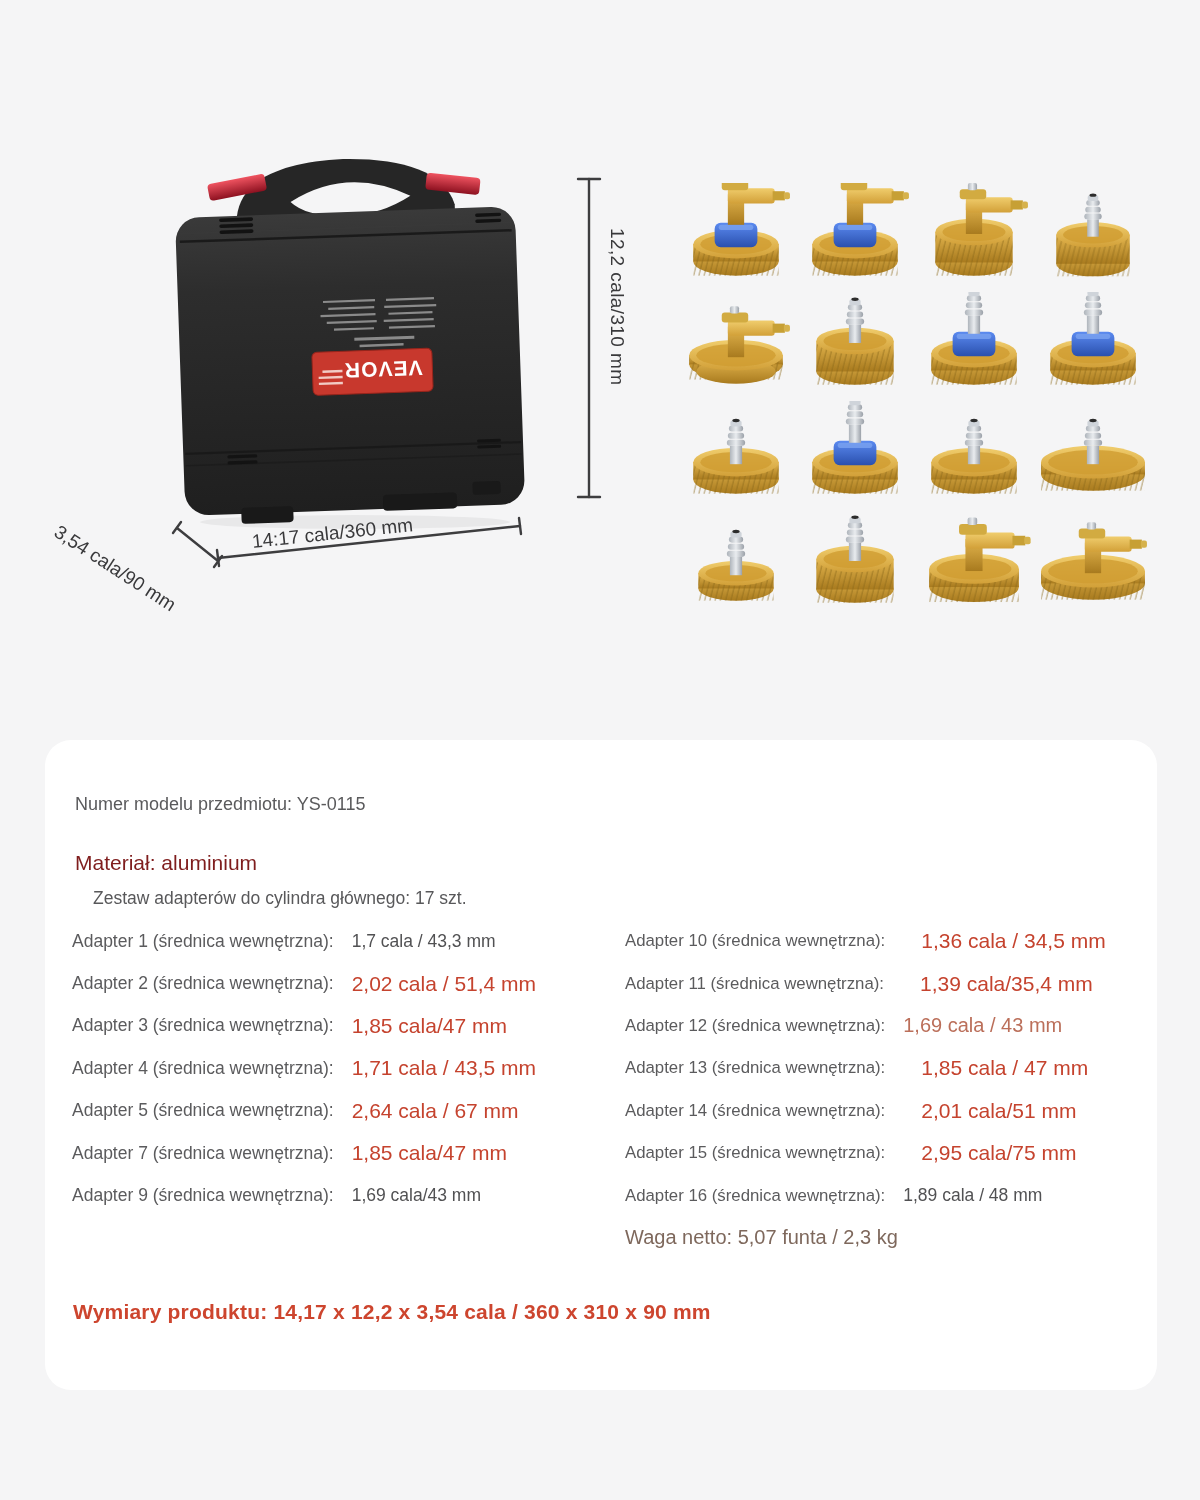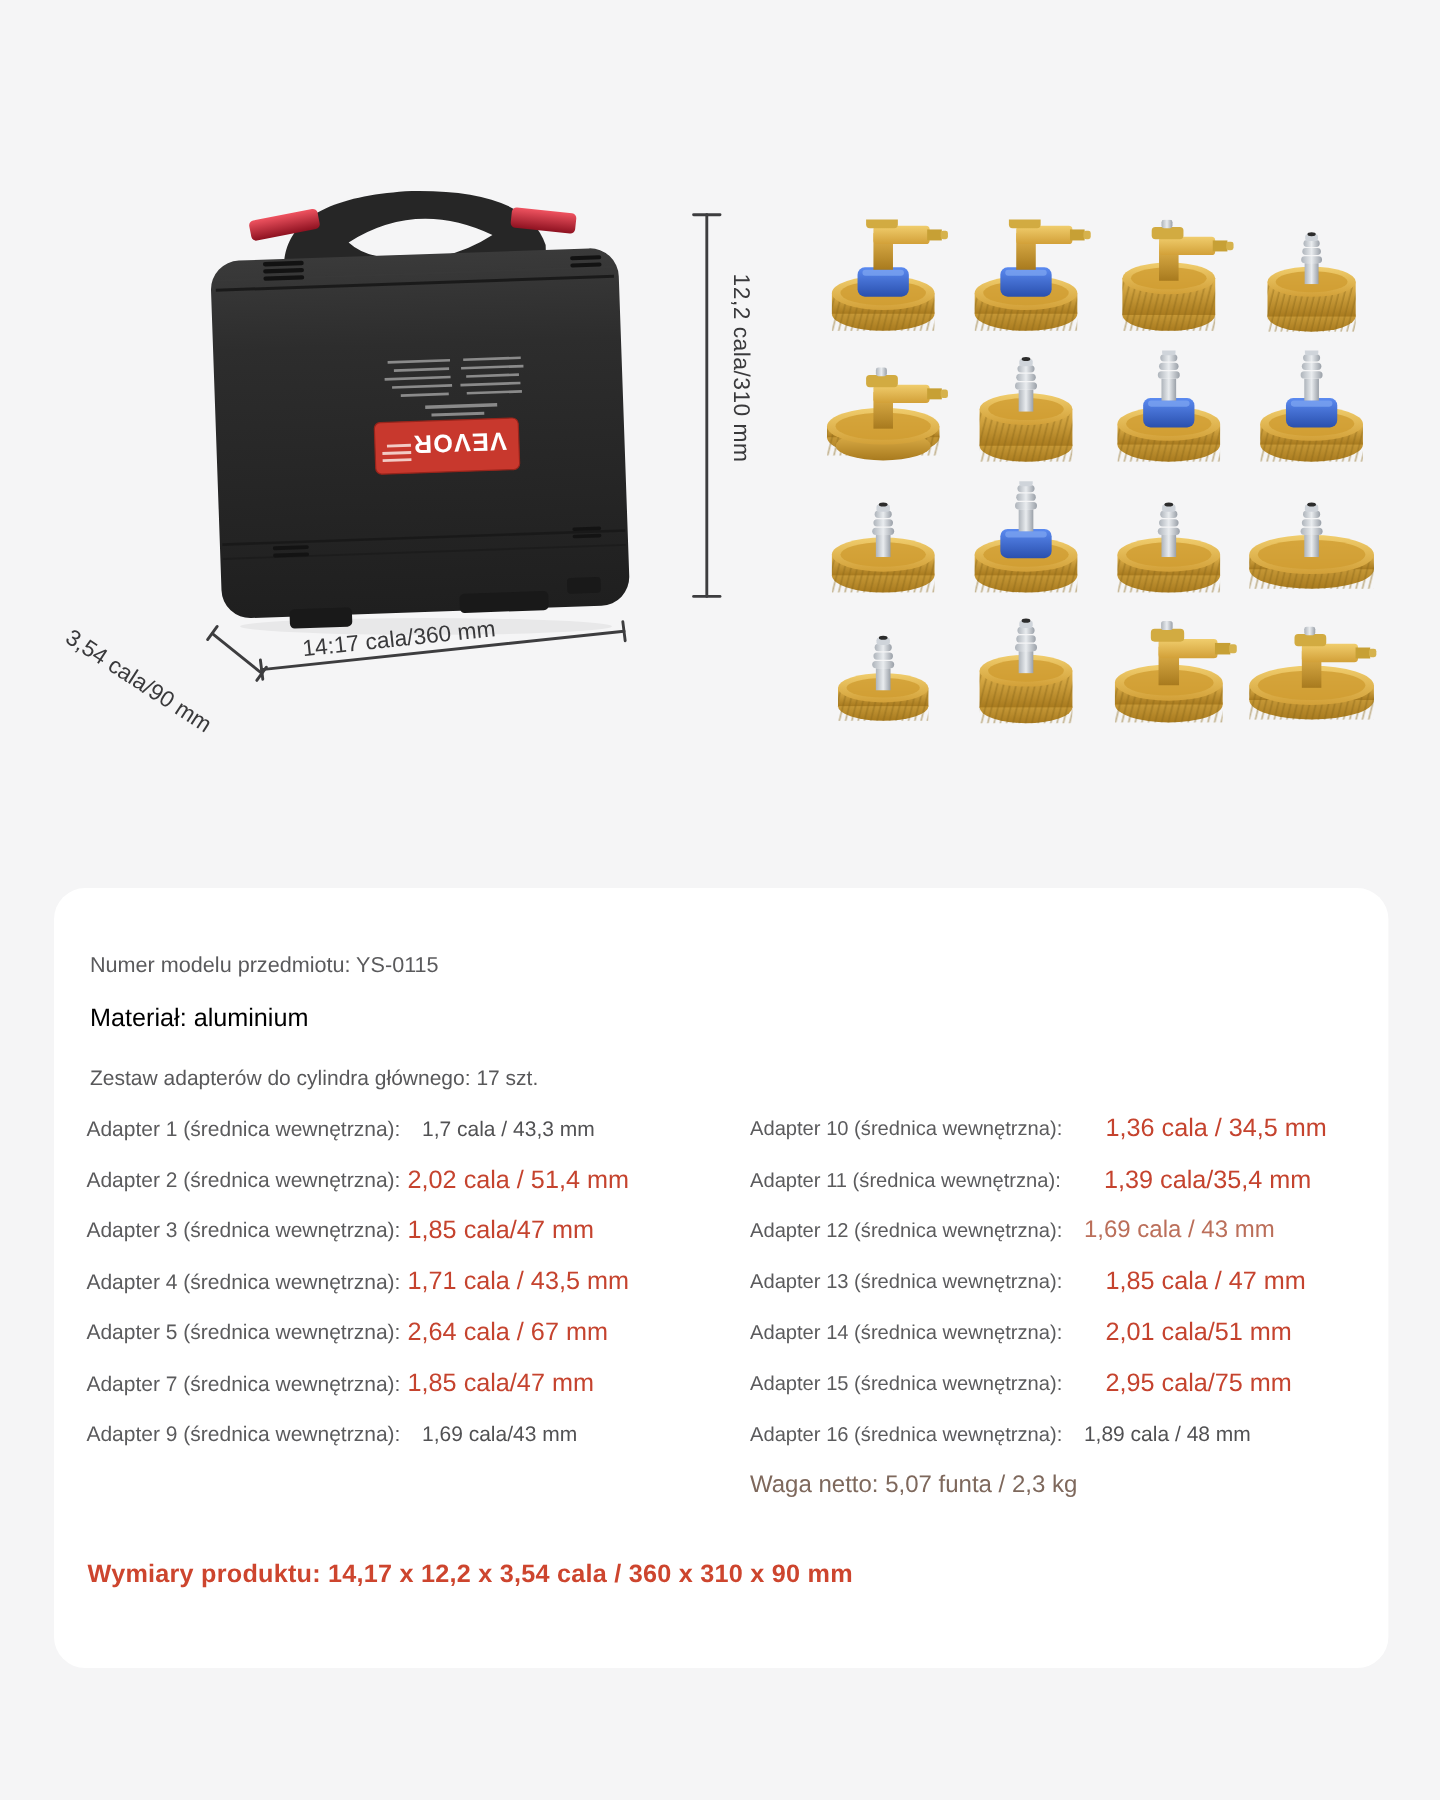--- a/index.html
+++ b/index.html
@@ -13,30 +13,30 @@
   .dim-h{left:606px;top:228px;writing-mode:vertical-rl;letter-spacing:.4px;}
   .dim-w{left:251px;top:531px;transform:rotate(-6deg);transform-origin:0 0;}
   .dim-d{left:62px;top:521px;transform:rotate(33deg);transform-origin:0 0;}
   #adapter-grid{position:absolute;left:676px;top:180px;width:476px;height:436px;
       display:grid;grid-template-rows:repeat(4,109px);grid-template-columns:repeat(4,119px);}
   .acell{display:flex;align-items:flex-end;justify-content:center;}
   
   .spec-card{position:absolute;left:45px;top:740px;width:1112px;height:650px;
       background:#ffffff;border-radius:26px;}
   .model{position:absolute;left:30px;top:54px;font-size:18px;color:#5a5a5c;}
-  .material{position:absolute;left:30px;top:97px;font-size:21px;color:#000000;}
-  .setline{position:absolute;left:30px;top:148px;font-size:17.5px;color:#58585a;}
+  .material{position:absolute;left:30px;top:111px;font-size:21px;color:#7f1d1d;}
+  .setline{position:absolute;left:48px;top:148px;font-size:17.5px;color:#58585a;}
   .col{position:absolute;top:180px;}
   .col.left{left:27px;width:548px;}
   .col.right{left:580px;width:525px;}
   .spec-row{height:42.4px;display:flex;align-items:center;white-space:nowrap;}
   .spec-label{font-size:17.5px;color:#5b5b5d;}
   .col.right .spec-label{font-size:16.8px;text-align:center;}
   .spec-value{font-size:17.5px;color:#515153;margin-left:18px;}
-  .spec-row.red .spec-value{font-size:21px;color:#c5432e;margin-left:6px;}
+  .spec-row.red .spec-value{font-size:21px;color:#c5432e;margin-left:18px;}
   .col.right .spec-row.red .spec-value{margin-left:36px;}
   .spec-row.muted .spec-value{font-size:20px;color:#bb6f5a;}
   .spec-row.brown .spec-label{font-size:20px;color:#7e685c;}
   .dims-line{position:absolute;left:28px;top:560px;font-size:21px;color:#cd452e;
       font-weight:700;letter-spacing:.2px;}
 </style>
 </head>
 <body>
 
 <div class="page">

